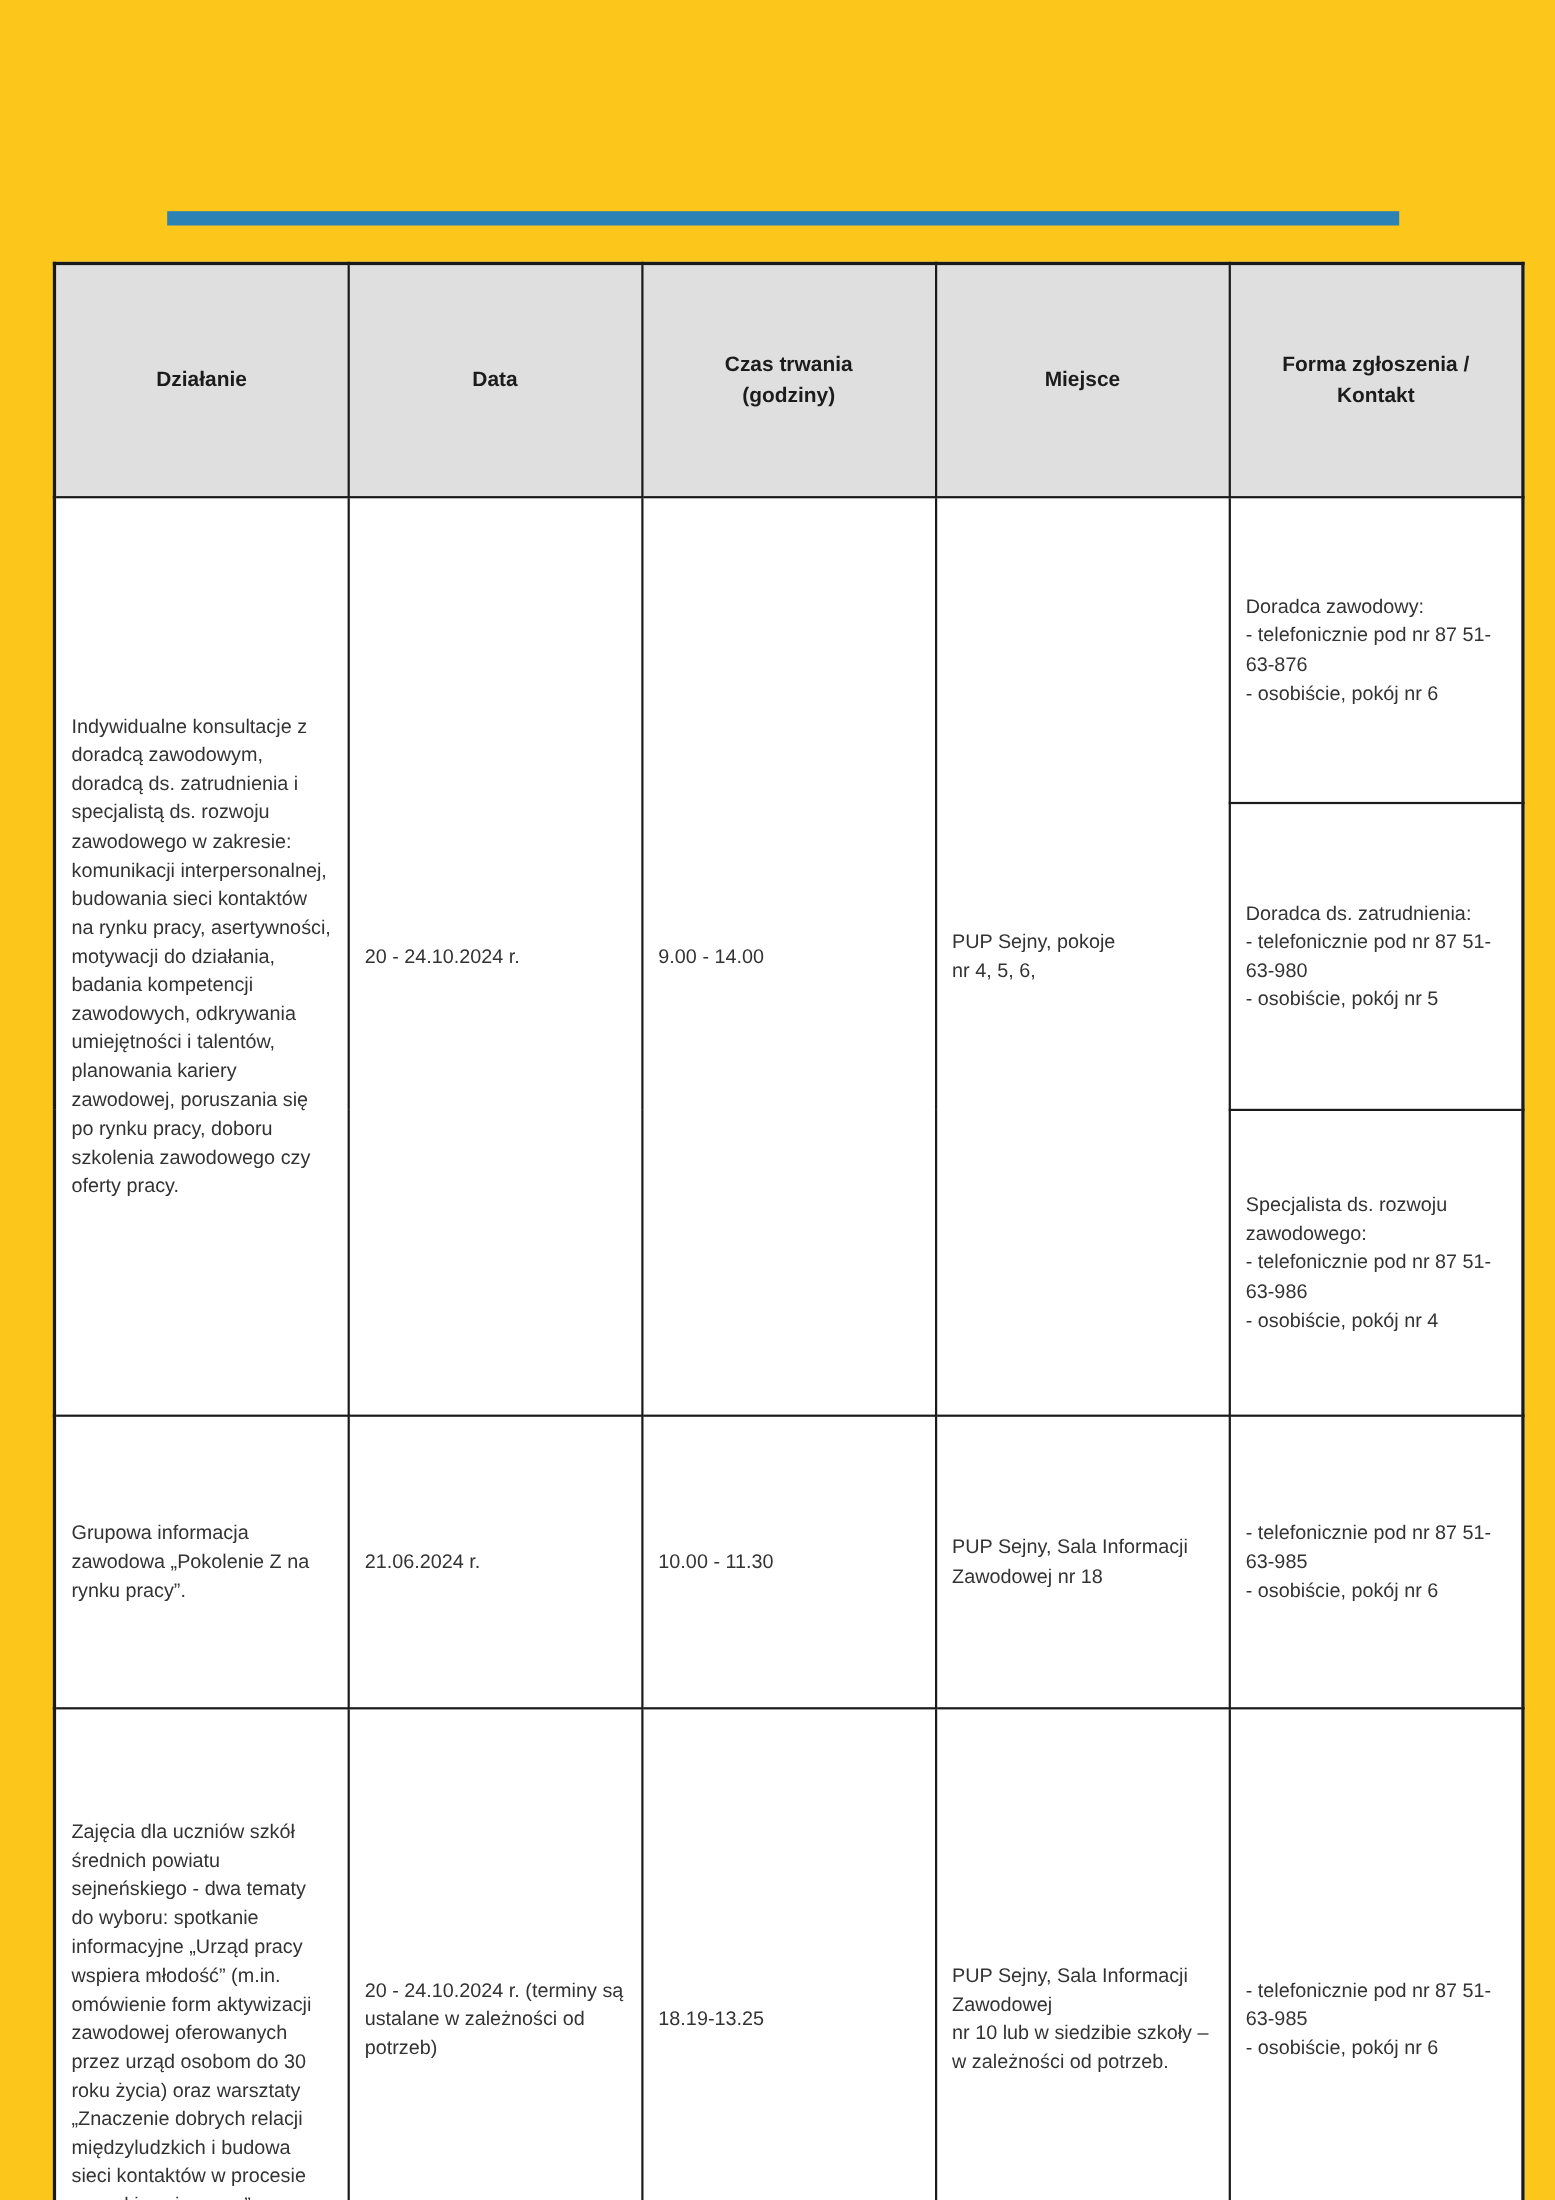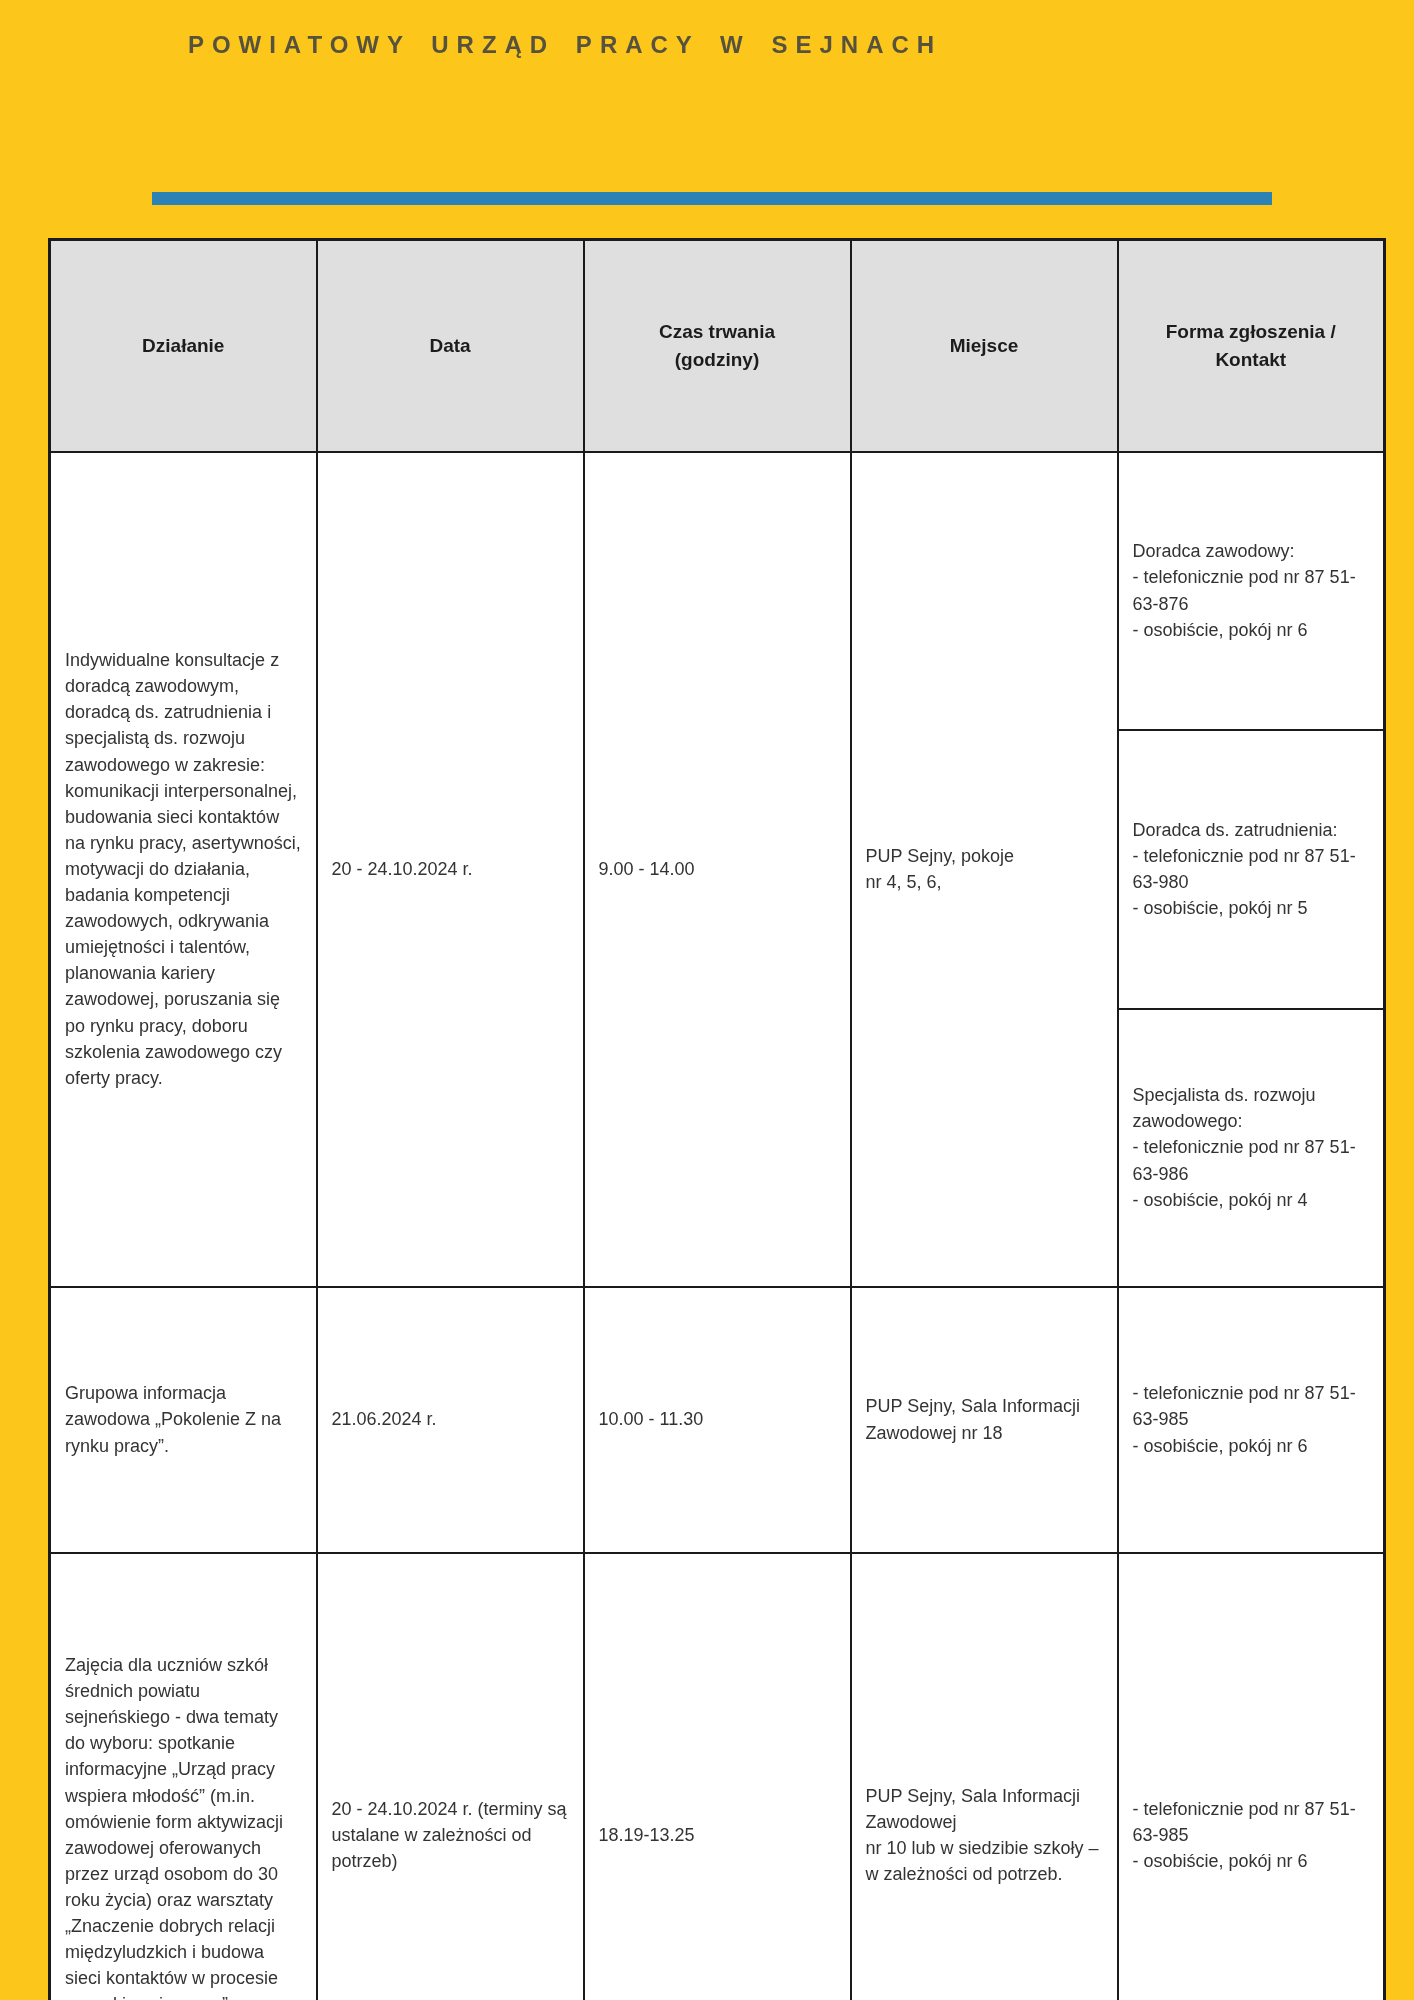--- a/index.html
+++ b/index.html
@@ -77,21 +77,20 @@
   tr.r1c { height: 278px; }
   tr.r2  { height: 266px; }
   tr.r3  { height: 565px; }
 </style>
 </head>
 <body>
 
 <div class="page">
 
   <div class="top-header">
-    <div>POWIATOWY URZĄD PRACY W SEJNACH</div>
   </div>
 
   <div class="accent-bar"></div>
 
   <table class="schedule">
     <colgroup>
       <col>
         <col>
         <col>
         <col>

